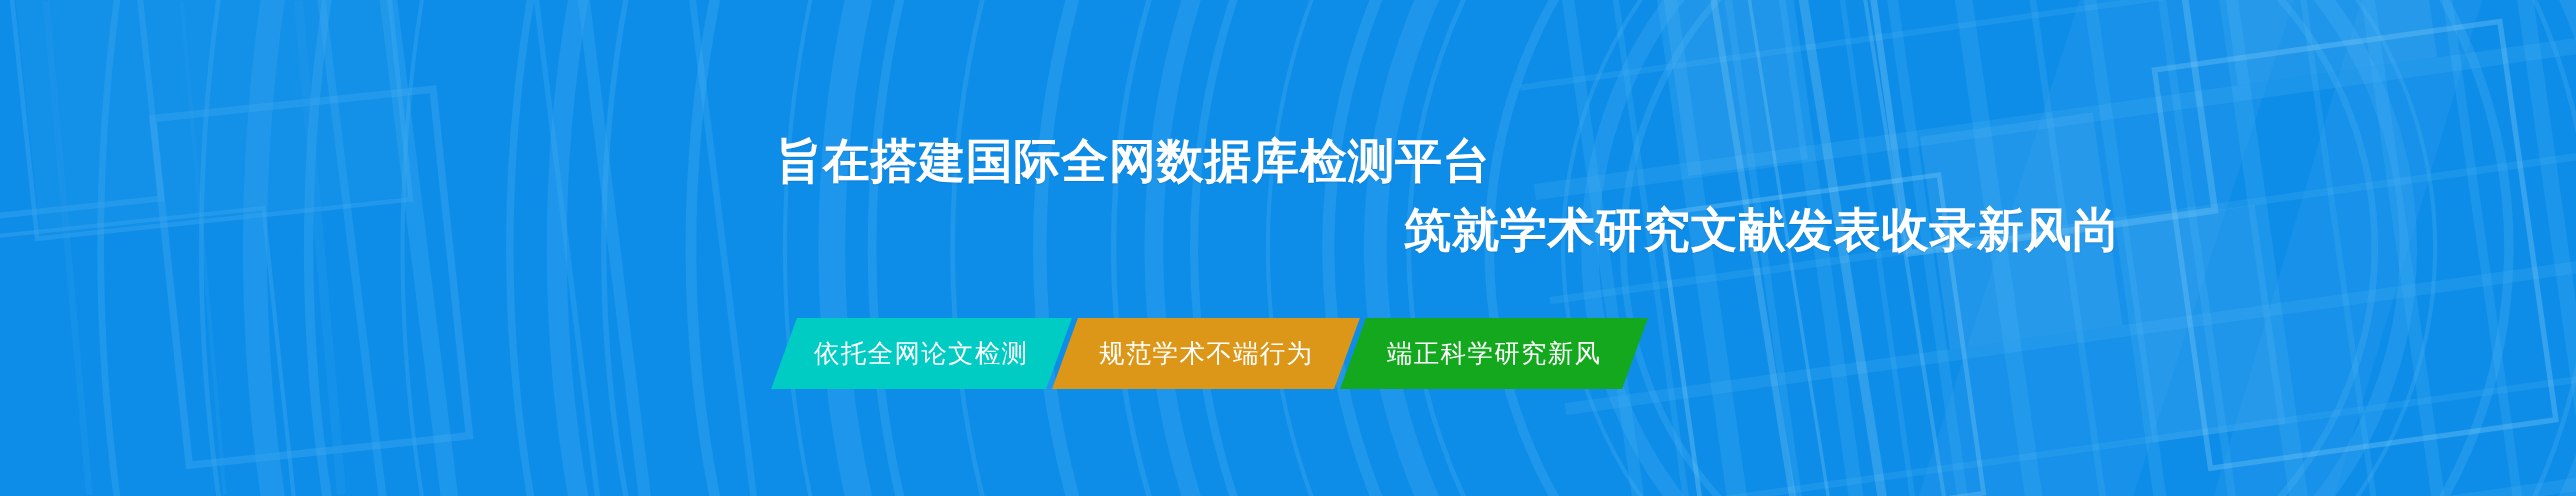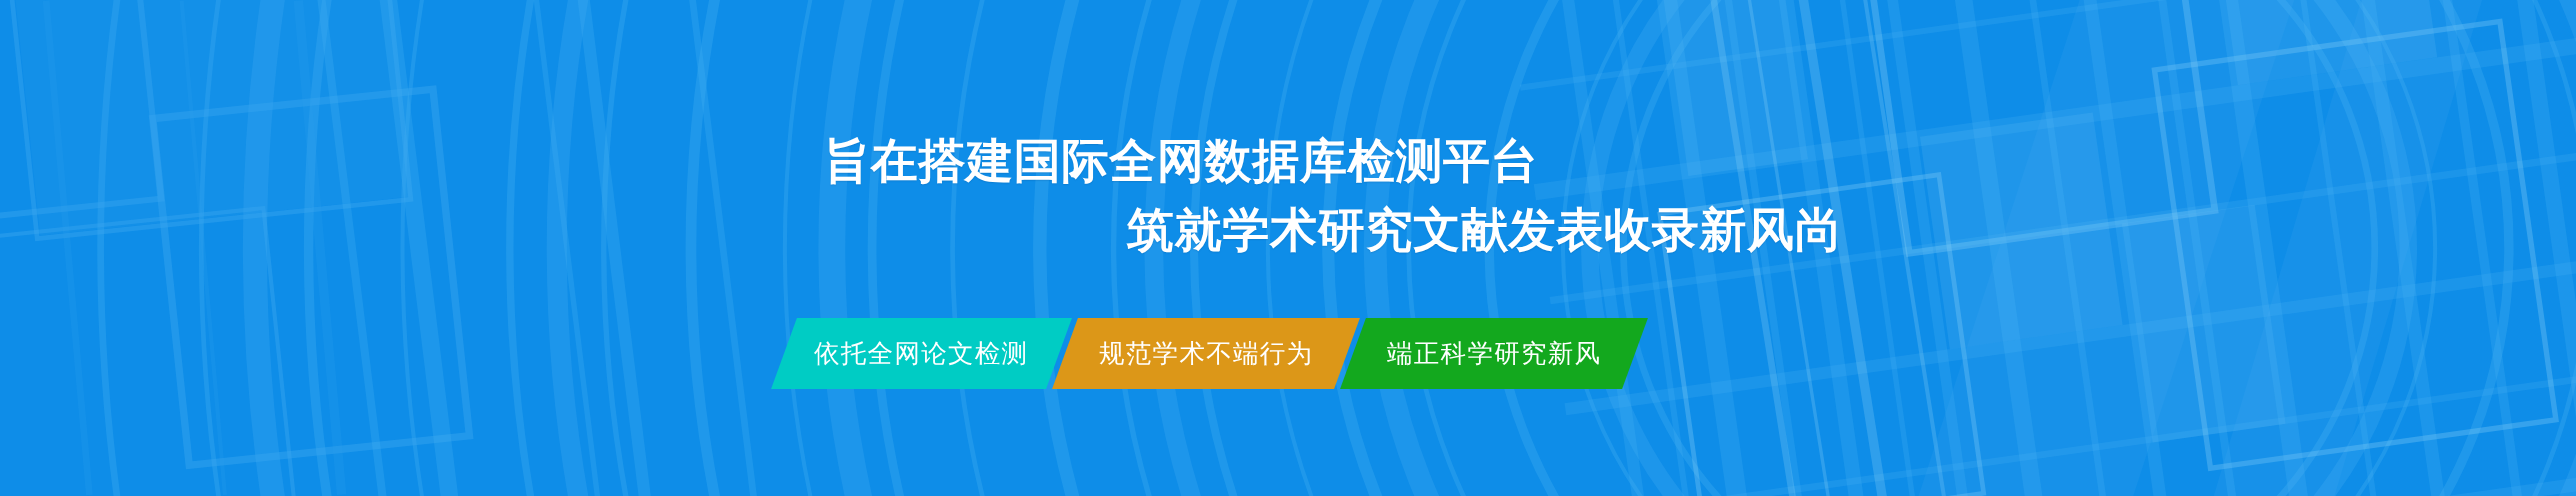--- a/index.html
+++ b/index.html
@@ -25,33 +25,32 @@
   }
   .bg-layer svg { display: block; width: 100%; height: 100%; }
 
   
   #headline {
     position: absolute;
     left: 0;
     top: 126px;
     width: 2120px;
     z-index: 5;
-    padding-left: 48px;
   }
   .headline-line {
     color: #ffffff;
     font-size: 47px;
     line-height: 69px;
     font-weight: 700;
     letter-spacing: 0.7px;
     white-space: nowrap;
     text-shadow: 0 0.7px 1.3px rgba(0, 60, 120, 0.18);
   }
   .headline-line.line-1 { margin-left: 775px; }
-  .headline-line.line-2 { margin-left: 1079px; }
+  .headline-line.line-2 { margin-left: 1079px; text-align: right; }
 
   
   #badge-strip {
     position: absolute;
     left: 784px;
     top: 318px;
     height: 71px;
     display: flex;
     gap: 6px;
     z-index: 6;

